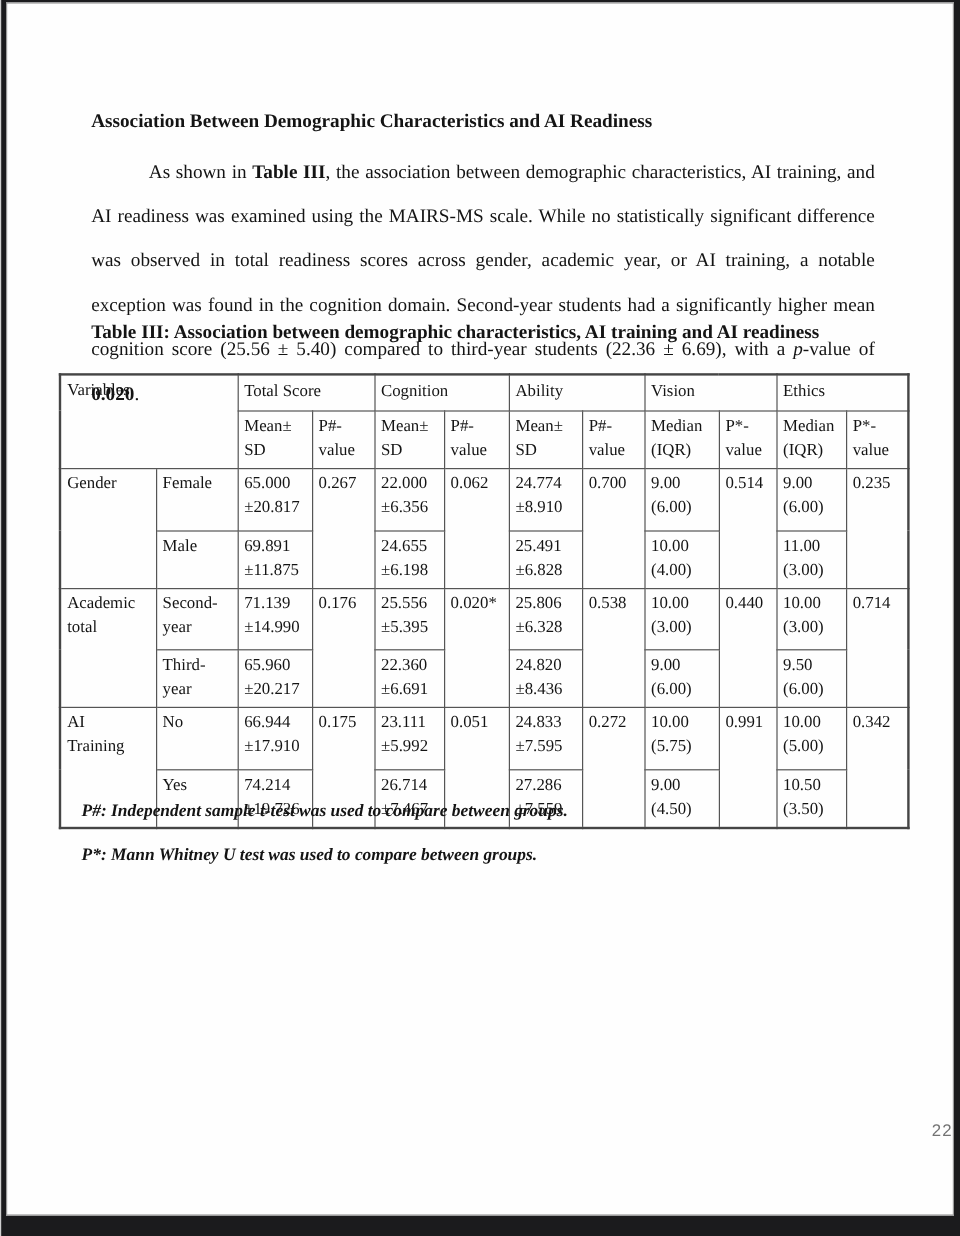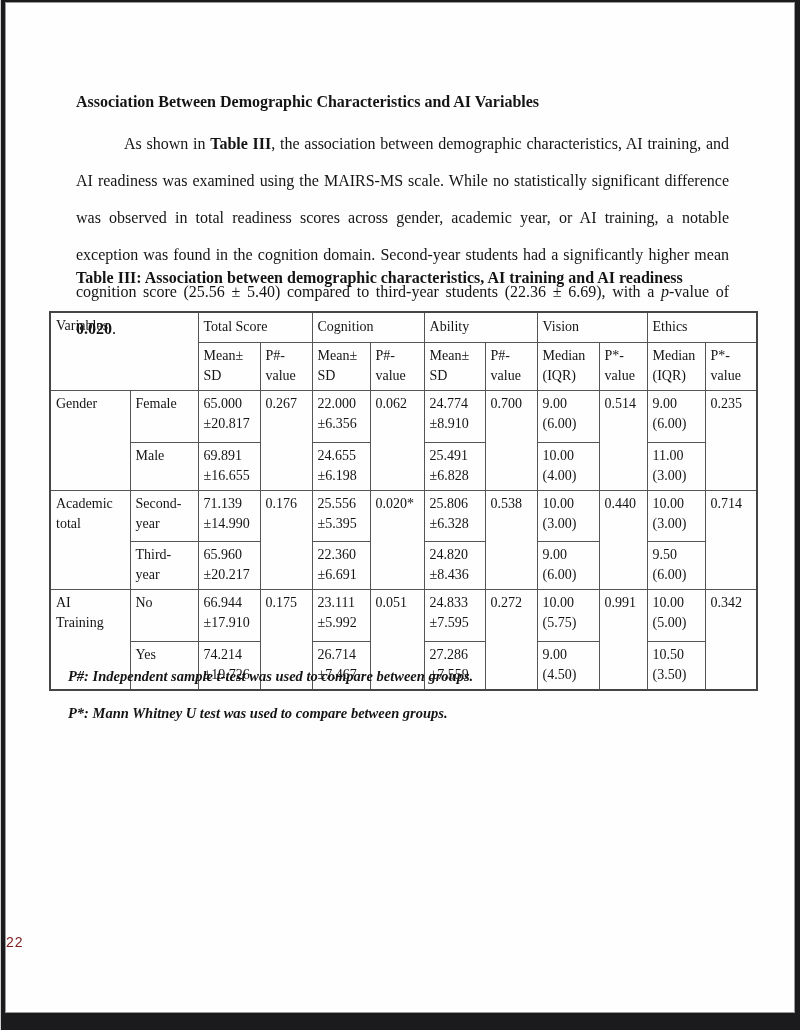--- a/index.html
+++ b/index.html
@@ -16,31 +16,31 @@
   table.results th, table.results td { border:1px solid #555; vertical-align:top; text-align:left;
           padding:3px 4px 4px 5px; font-size:14px; line-height:20px; white-space:pre-line; }
   table.results th { font-weight:normal; }
   table.results td { font-weight:normal; }
   th.vars { vertical-align:middle; }
   thead th.domain { vertical-align:middle; }
   td.emph { font-weight:bold; }
   .footnote { position:absolute; left:62px; font-size:14.5px; font-weight:bold; font-style:italic; }
   .fn1 { top:665px; }
   .fn2 { top:702px; }
-  .page-number { position:absolute; left:0; top:931px; width:100%; text-align:left;
-          font-family:"Liberation Sans", sans-serif; font-size:14px; color:#7f1d1d; letter-spacing:1px; }
+  .page-number { position:absolute; left:0; top:931px; width:100%; text-align:right;
+          font-family:"Liberation Sans", sans-serif; font-size:14px; color:#737373; letter-spacing:1px; }
 </style>
 </head>
 <body>
 
 <div class="edge-highlight"></div>
 
 <div class="page">
 
-  <h1 class="heading">Association Between Demographic Characteristics and AI Variables</h1>
+  <h1 class="heading">Association Between Demographic Characteristics and AI Readiness</h1>
 
   <p class="para"><span>As shown in </span><b>Table III</b><span>, the association between demographic characteristics, AI training, and AI readiness was examined using the MAIRS-MS scale. While no statistically significant difference was observed in total readiness scores across gender, academic year, or AI training, a notable exception was found in the cognition domain. Second-year students had a significantly higher mean cognition score (25.56 ± 5.40) compared to third-year students (22.36 ± 6.69), with a </span><i>p</i><span>-value of </span><b>0.020</b><span>.</span></p>
 
   <h2 class="caption">Table III: Association between demographic characteristics, AI training and AI readiness</h2>
 
   <table class="results">
     <colgroup>
       <col style="width:80px">
         <col style="width:68px">
       <col style="width:62px">
@@ -103,21 +103,21 @@
         <td>9.00
 (6.00)</td>
         <td rowspan="2">0.514</td>
         <td>9.00
 (6.00)</td>
         <td rowspan="2">0.235</td>
       </tr>
       <tr style="height:45px">
         <th>Male</th>
         <td>69.891
-±16.655</td>
+±11.875</td>
         <td>24.655
 ±6.198</td>
         <td>25.491
 ±6.828</td>
         <td>10.00
 (4.00)</td>
         <td>11.00
 (3.00)</td>
       </tr>
 

